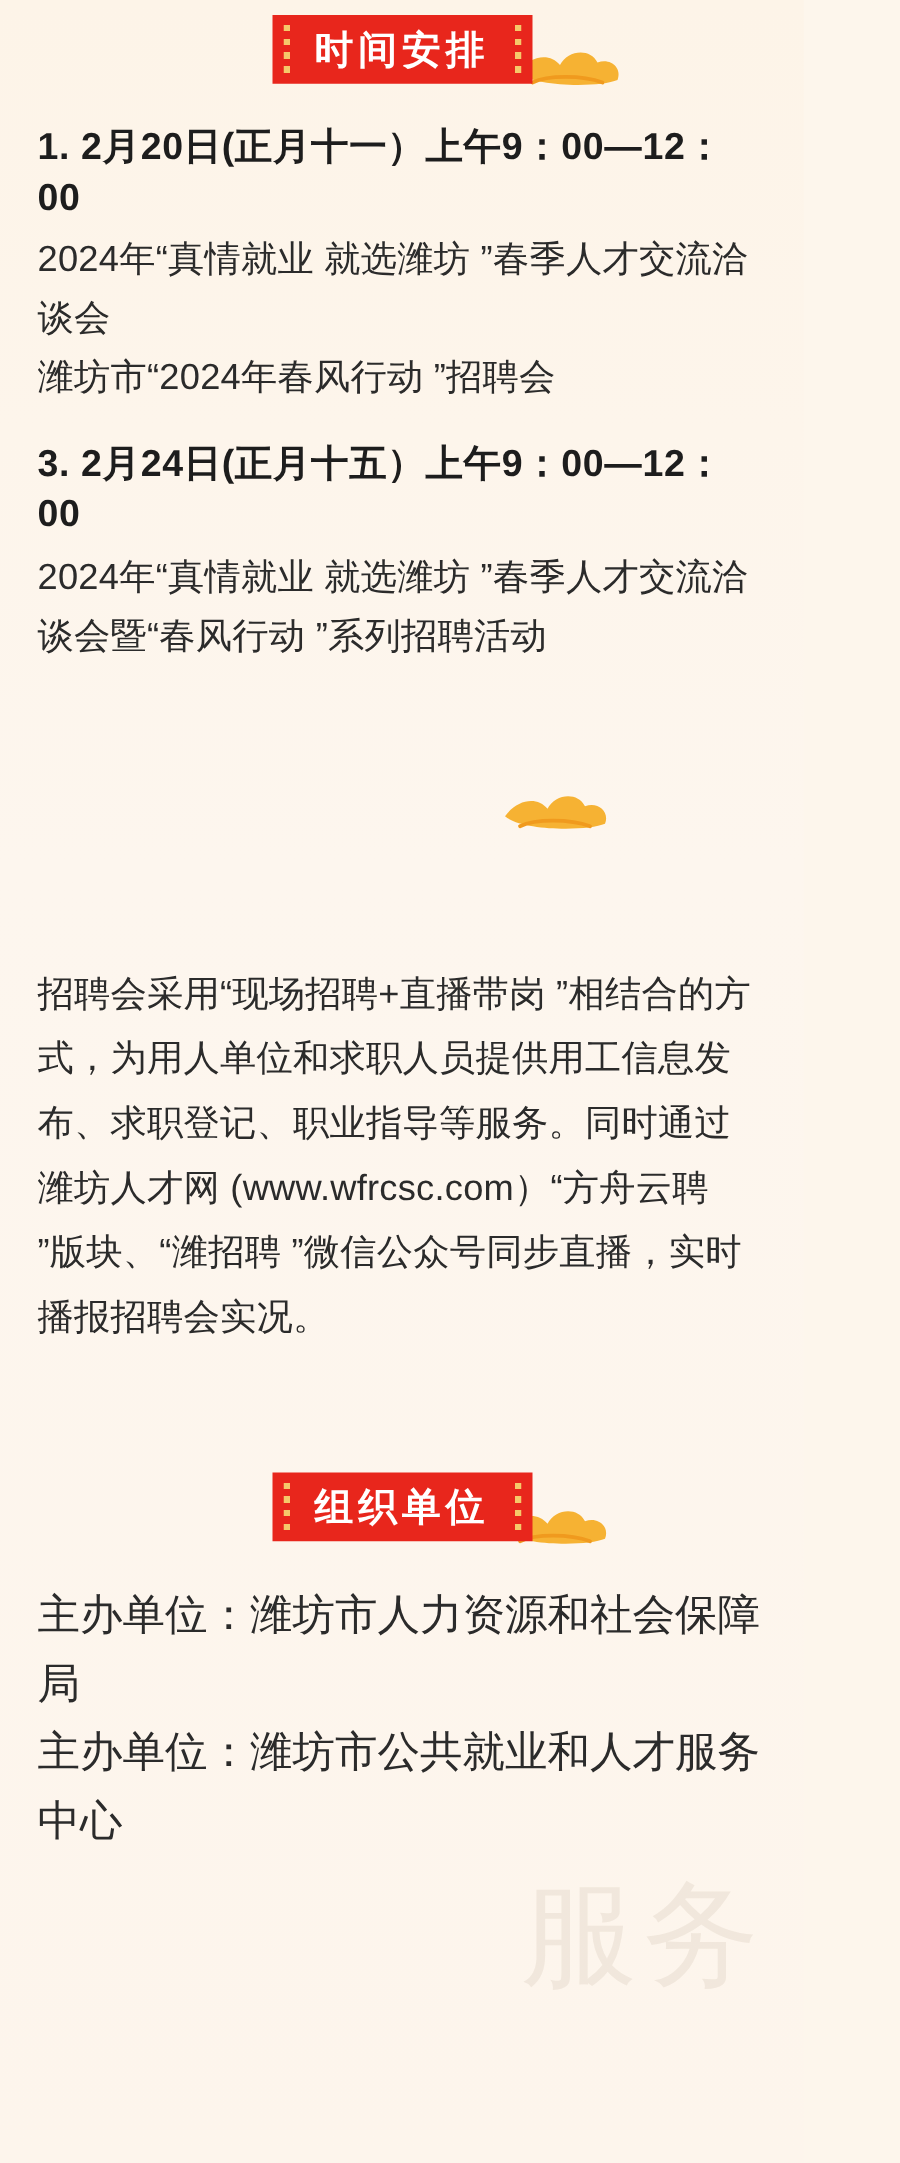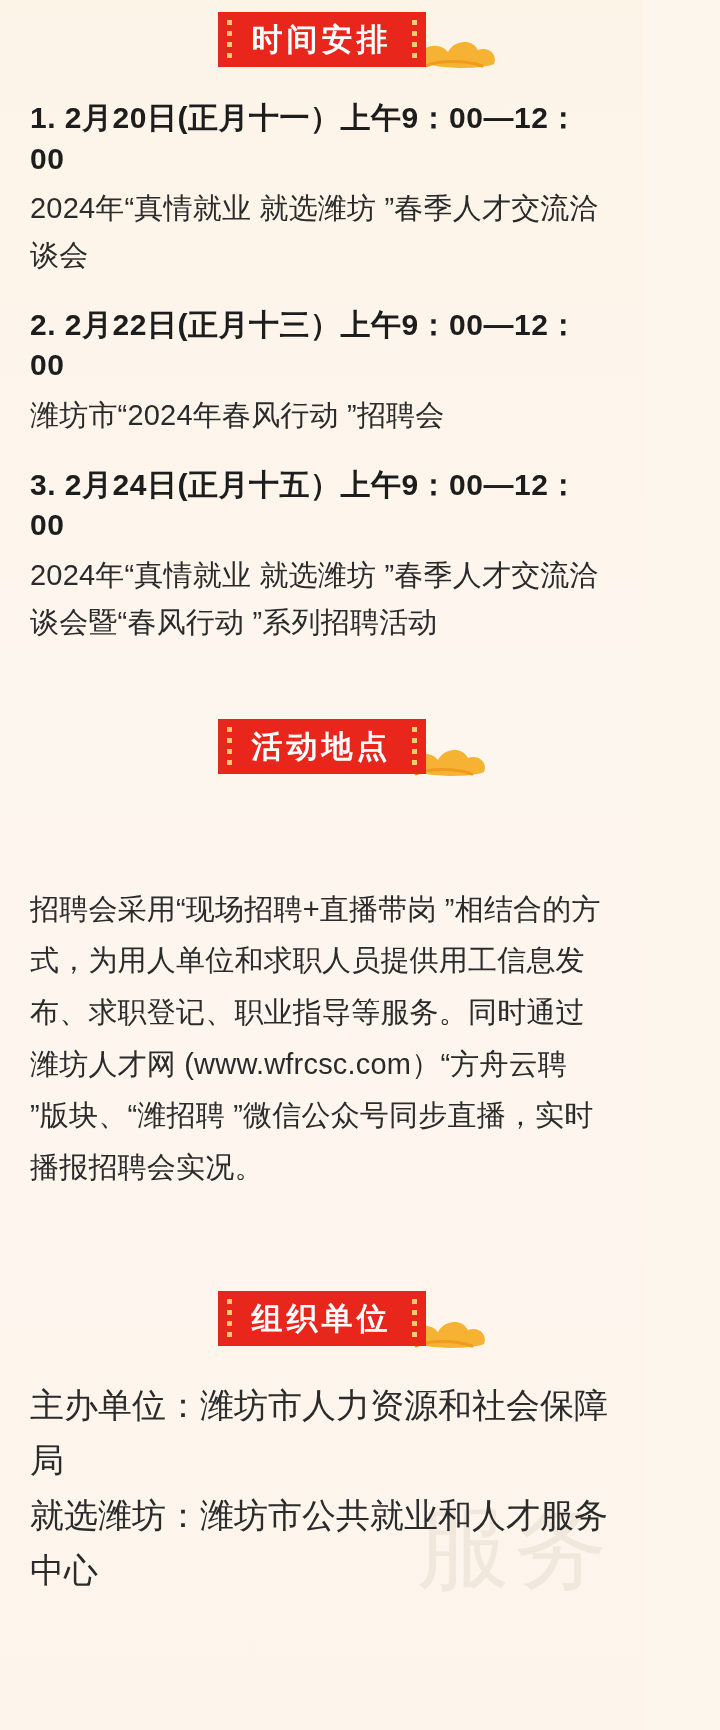--- a/index.html
+++ b/index.html
@@ -146,38 +146,36 @@
       </svg>
     </div>
     <div class="banner">时间安排</div>
   </div>
 
   <div class="content">
     <div class="timing-list">
       <div class="item-title">1. 2月20日(正月十一）上午9：00—12：00</div>
       <div class="item-body">2024年“真情就业 就选潍坊 ”春季人才交流洽谈会</div>
 
-      <div class="item-title">2. 2月22日(正月十三）上午9：00—12：00</div>
       <div class="item-body">潍坊市“2024年春风行动 ”招聘会</div>
 
       <div class="item-title">3. 2月24日(正月十五）上午9：00—12：00</div>
       <div class="item-body">2024年“真情就业 就选潍坊 ”春季人才交流洽谈会暨“春风行动 ”系列招聘活动</div>
     </div>
   </div>
 
   <div class="block-gap-lg"></div>
 
   <div class="banner-wrap">
     <div class="cloud" style="left:400px; top:18px;">
       <svg width="90" height="48" viewBox="0 0 90 48">
         <path d="M4 34 C14 20, 30 18, 38 28 C44 16, 62 14, 68 26 C78 22, 88 30, 84 40 C70 46, 18 46, 4 34 Z" fill="#f6b233"></path>
         <path d="M16 42 C28 36, 56 36, 72 42" stroke="#f09a1e" stroke-width="3" fill="none" stroke-linecap="round"></path>
       </svg>
     </div>
-    <div class="banner">活动地点</div>
   </div>
 
 
   <div class="block-gap-lg"></div>
 
 
   <div class="content" style="margin-top:36px;">
     <div class="para">招聘会采用“现场招聘+直播带岗 ”相结合的方式，为用人单位和求职人员提供用工信息发布、求职登记、职业指导等服务。同时通过潍坊人才网 (www.wfrcsc.com）“方舟云聘 ”版块、“潍招聘 ”微信公众号同步直播，实时播报招聘会实况。</div>
   </div>
 
@@ -188,16 +186,16 @@
       <svg width="90" height="48" viewBox="0 0 90 48">
         <path d="M4 34 C14 20, 30 18, 38 28 C44 16, 62 14, 68 26 C78 22, 88 30, 84 40 C70 46, 18 46, 4 34 Z" fill="#f6b233"></path>
         <path d="M16 42 C28 36, 56 36, 72 42" stroke="#f09a1e" stroke-width="3" fill="none" stroke-linecap="round"></path>
       </svg>
     </div>
     <div class="banner">组织单位</div>
   </div>
 
   <div class="content" style="margin-top:26px;">
     <div class="org-line">主办单位：潍坊市人力资源和社会保障局</div>
-    <div class="org-line">就选潍坊：潍坊市公共就业和人才服务中心</div>
+    <div class="org-line">主办单位：潍坊市公共就业和人才服务中心</div>
   </div>
 
 </div>
 
 </body></html>

